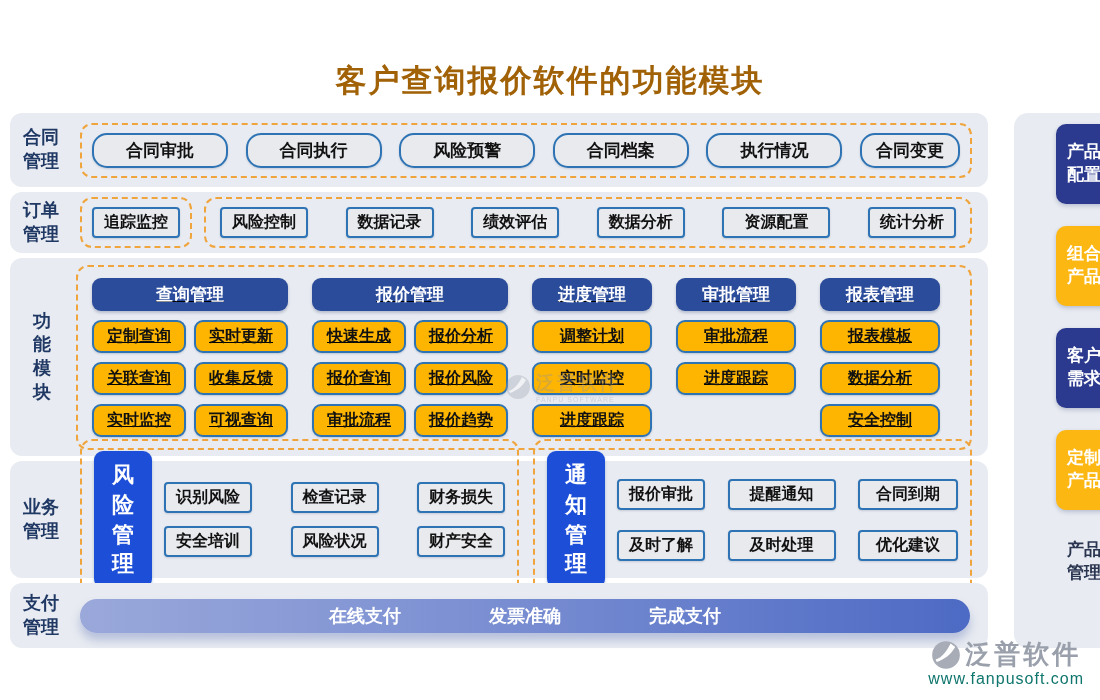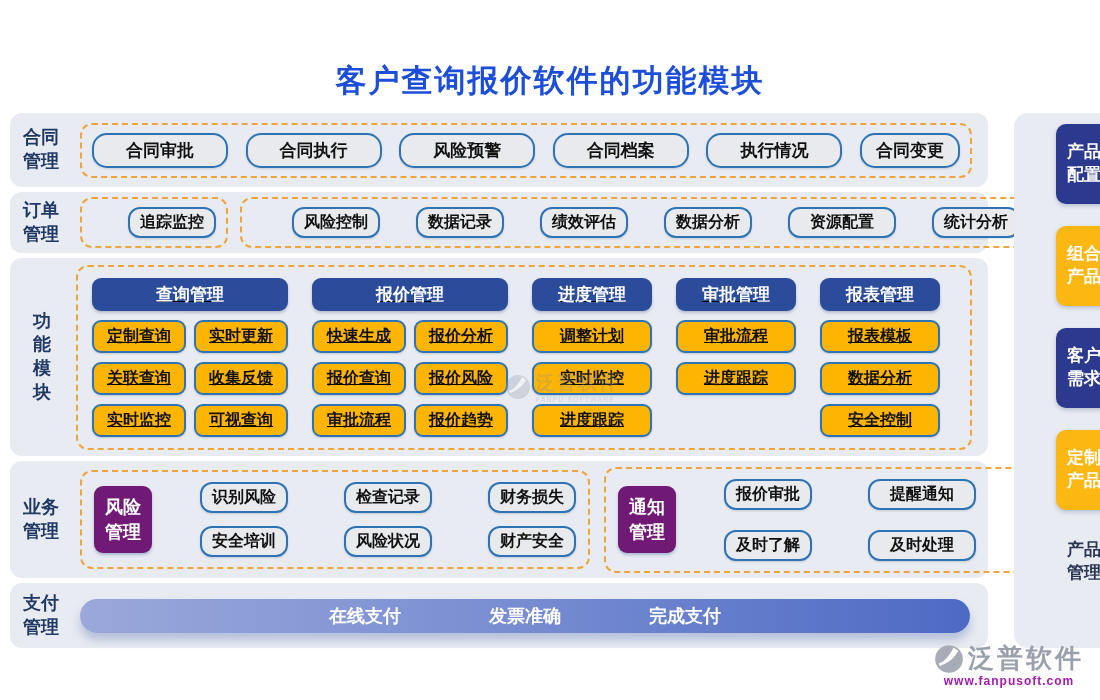--- a/index.html
+++ b/index.html
@@ -3,21 +3,21 @@
 <meta charset="utf-8">
 <style>
   html,body{margin:0;padding:0;}
   body{
     width:1100px;height:700px;position:relative;overflow:hidden;
     background:#ffffff;
     font-family:"Liberation Sans","DejaVu Sans",sans-serif;
   }
   .title{
     position:absolute;top:60px;left:0;width:1100px;text-align:center;
-    font-size:31px;font-weight:800;color:#1d4ed8;letter-spacing:2px;
+    font-size:31px;font-weight:800;color:#a16207;letter-spacing:2px;
   }
   
   .row{
     position:absolute;left:10px;width:978px;background:#e8ebf1;
     border-radius:12px;display:flex;align-items:center;
   }
   .row-label{
     width:66px;flex:0 0 66px;display:flex;align-items:center;justify-content:center;
     font-size:18px;font-weight:800;color:#1f3864;line-height:1.32;
   }
@@ -27,40 +27,40 @@
     border:2px dashed #f0a43c;border-radius:12px;
     display:flex;align-items:center;
   }
   
   .gbtn{
     background:#e9eaee;border:2px solid #2e74b5;border-radius:15px;
     font-weight:800;color:#111;text-align:center;white-space:nowrap;
     box-shadow:0 1px 2px rgba(40,60,100,0.18);
   }
   .gbtn.lg{font-size:17px;width:132px;padding:4px 0;}
-  .gbtn.sm{font-size:16px;padding:3px 10px;border-radius:12px;margin-left:36px;}
+  .gbtn.sm{font-size:16px;padding:3px 10px;border-radius:4px;}
   
   .fhead{
     background:#2b4c9b;color:#fff;font-size:17px;font-weight:800;
     text-align:center;border-radius:9px;padding:5px 0;white-space:nowrap;
     box-shadow:0 2px 3px rgba(30,50,100,0.25);
   }
   .obtn{
     background:#feb502;border:2px solid #2e74b5;border-radius:9px;
     font-size:16px;font-weight:800;color:#111;text-align:center;
     padding:4px 2px;white-space:nowrap;box-shadow:0 1px 2px rgba(40,60,100,0.2);
   }
   .fcol{display:flex;flex-direction:column;gap:9px;}
   .fcol .btn-row{display:flex;gap:8px;}
   .fcol .btn-row .obtn{flex:1;}
   .fcol.wide{width:196px;}
   .fcol.narrow{width:120px;}
   
   .btag{
-    width:58px;flex:0 0 58px;background:#701a75;color:#fff;font-size:18px;font-weight:800;
+    width:58px;flex:0 0 58px;background:#1d4ed8;color:#fff;font-size:22px;font-weight:800;
     text-align:center;border-radius:9px;padding:9px 0;line-height:1.35;
     box-shadow:0 2px 3px rgba(20,80,140,0.3);
     font-family:Liberation Serif, serif;
   }
   .btag span{display:block;width:38px;margin:0 auto;word-break:break-all;}
   
   .paybar{
     flex:1;margin:0 18px 0 4px;height:34px;border-radius:17px;
     background:linear-gradient(90deg,#9aa8da 0%,#7b8fd2 45%,#4d6ac4 100%);
     display:flex;align-items:center;justify-content:center;gap:88px;
@@ -91,21 +91,21 @@
   .watermark .wm-text{display:flex;flex-direction:column;color:#8d929e;}
   .watermark .wm-cn{font-size:19px;font-weight:700;letter-spacing:2px;}
   .watermark .wm-en{font-size:7px;letter-spacing:1px;}
   
   .logo{
     position:absolute;right:16px;bottom:12px;display:flex;flex-direction:column;
     align-items:center;
   }
   .logo .logo-row{display:flex;align-items:center;gap:4px;}
   .logo .logo-name{font-size:26px;font-weight:700;color:#9aa0ab;letter-spacing:3px;}
-  .logo .logo-url{font-size:12px;font-weight:700;color:#a21caf;margin-top:-2px;letter-spacing:1px;}
+  .logo .logo-url{font-size:16px;font-weight:400;color:#0f766e;margin-top:-2px;letter-spacing:1px;}
 </style>
 </head>
 <body>
 
 <div class="title">客户查询报价软件的功能模块</div>
 
 <div class="row" style="top:113px;height:74px;">
   <div class="row-label">
       <span>合同管理</span>
     </div>

